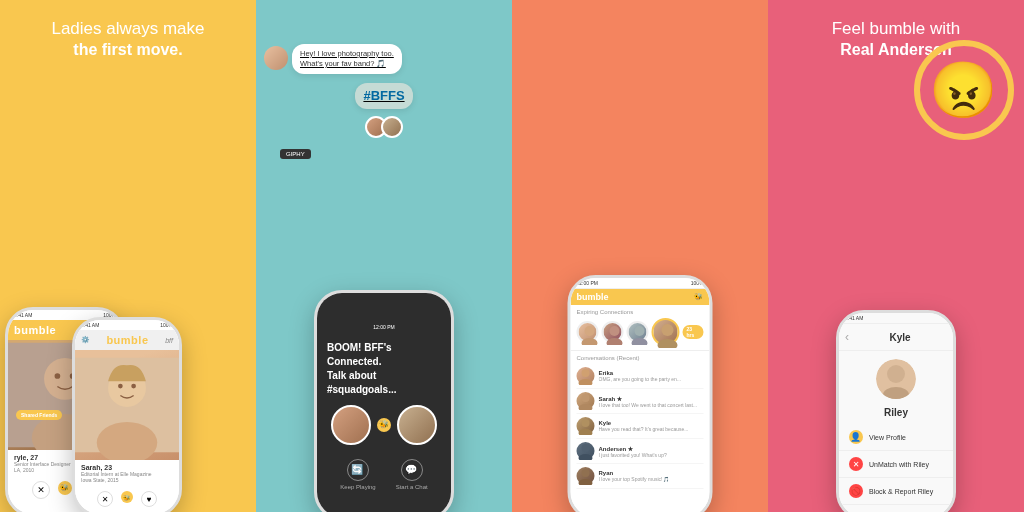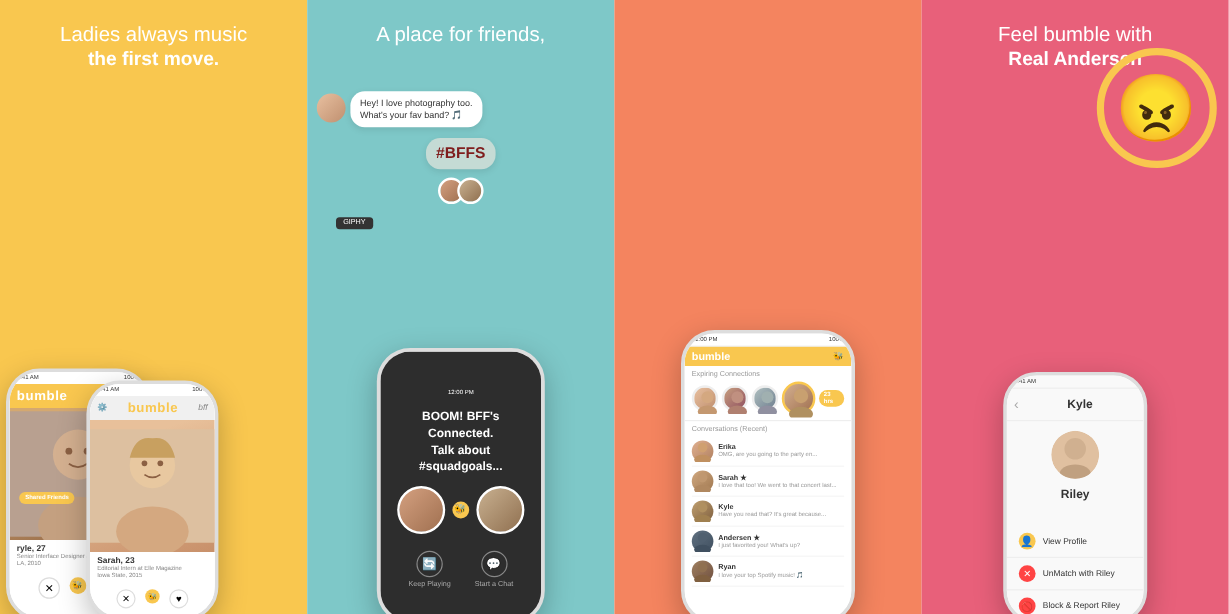--- a/index.html
+++ b/index.html
@@ -219,21 +219,21 @@
       border-radius: 50%;
       margin: 8px auto;
       display: block;
     }
 
     .info-name {
       text-align: center;
       font-size: 10px;
       font-weight: 600;
       color: #333;
-      margin-bottom: 20px;
+      margin-bottom: 6px;
     }
 
     .info-action {
       display: flex;
       align-items: center;
       gap: 6px;
       padding: 6px 10px;
       border-bottom: 1px solid #eee;
       font-size: 7px;
       color: #333;
@@ -285,21 +285,20 @@
       flex-direction: column;
       align-items: center;
       justify-content: center;
       gap: 8px;
     }
 
     .bff-text {
       color: white;
       font-size: 9px;
       font-weight: 700;
-      text-align: center;
       line-height: 1.4;
     }
 
     .bff-avatars {
       display: flex;
       gap: 6px;
     }
 
     .bff-actions {
       display: flex;
@@ -392,41 +391,41 @@
       box-shadow: 0 2px 6px rgba(0,0,0,0.1);
       margin-bottom: 5px;
       max-width: 140px;
       line-height: 1.3;
     }
 
     .speech-bubble.bff-tag {
       background: #c5dbd5;
       font-size: 13px;
       font-weight: 800;
-      color: #7f1d1d;
+      color: #0369a1;
       text-align: center;
       margin: 0 auto 5px;
     }
 
     .giphy-label {
       background: #333;
       color: white;
       font-size: 6px;
       padding: 2px 6px;
       border-radius: 3px;
       display: inline-block;
       margin-left: 8px;
     }
   </style>
 </head>
 <body>
 
 <div class="panel panel-1">
   <div class="panel-title">
-    <div class="line1">Ladies always music</div>
+    <div class="line1">Ladies always make</div>
     <div class="line2">the first move.</div>
   </div>
 
   <div class="phone phone-p1-main" style="bottom:-5px; left:5px; z-index:1;">
     <div class="phone-screen">
       <div class="status-bar">
         <span>9:41 AM</span>
           <span>100%</span>
       </div>
       <div class="bumble-header">
@@ -492,24 +491,23 @@
         <div style="width:16px;height:16px;border-radius:50%;border:1.5px solid #ddd;display:flex;align-items:center;justify-content:center;font-size:8px;">✕</div>
         <div style="width:12px;height:12px;border-radius:50%;background:#F9C74F;display:flex;align-items:center;justify-content:center;font-size:6px;">🐝</div>
         <div style="width:16px;height:16px;border-radius:50%;border:1.5px solid #ddd;display:flex;align-items:center;justify-content:center;font-size:8px;">♥</div>
       </div>
     </div>
   </div>
 </div>
 
 <div class="panel panel-2">
   <div class="panel-title">
-    <div class="line1">A place for friends,</div>
-  </div>
-
-  <div style="position:absolute; top:76px; left:8px; right:8px;">
+  </div>
+
+  <div style="position:absolute; top:44px; left:8px; right:8px;text-decoration:underline;">
     <div style="display:flex; align-items:flex-start; gap:4px; margin-bottom:4px;">
       <div style="width:24px;height:24px;border-radius:50%;background:linear-gradient(135deg,#e8c0a0,#c09070);flex-shrink:0;margin-top:2px;"></div>
       <div class="speech-bubble" style="white-space:pre-line;">Hey! I love photography too.
 What's your fav band? 🎵</div>
     </div>
     <div style="display:flex; flex-direction:column; align-items:center; margin-bottom:4px;">
       <div class="speech-bubble bff-tag">#BFFS</div>
       <div style="display:flex; gap:-4px; margin-top:2px;">
         <div style="width:22px;height:22px;border-radius:50%;background:linear-gradient(135deg,#d4a080,#a07050);border:2px solid white;margin-right:-6px;"></div>
         <div style="width:22px;height:22px;border-radius:50%;background:linear-gradient(135deg,#c8b090,#907050);border:2px solid white;"></div>

